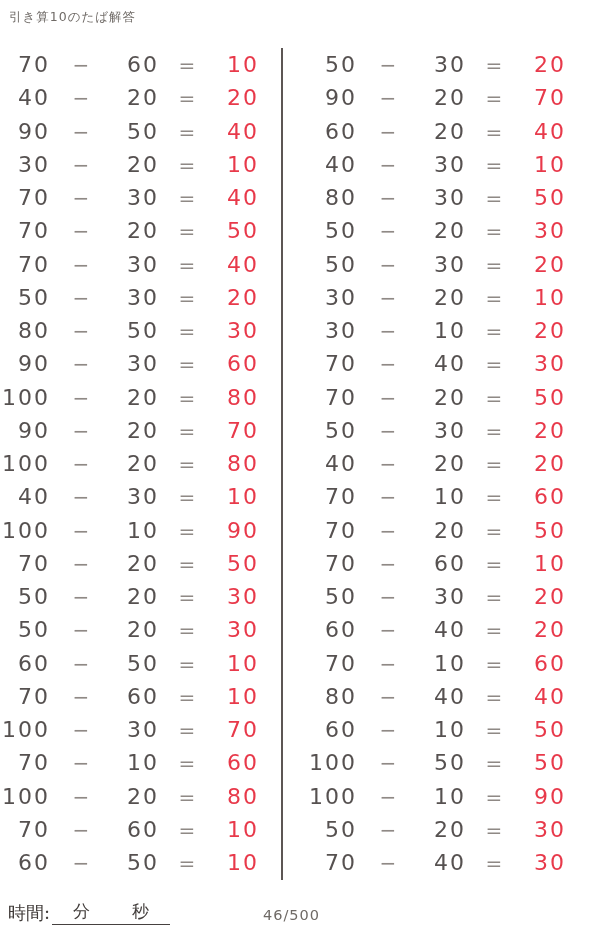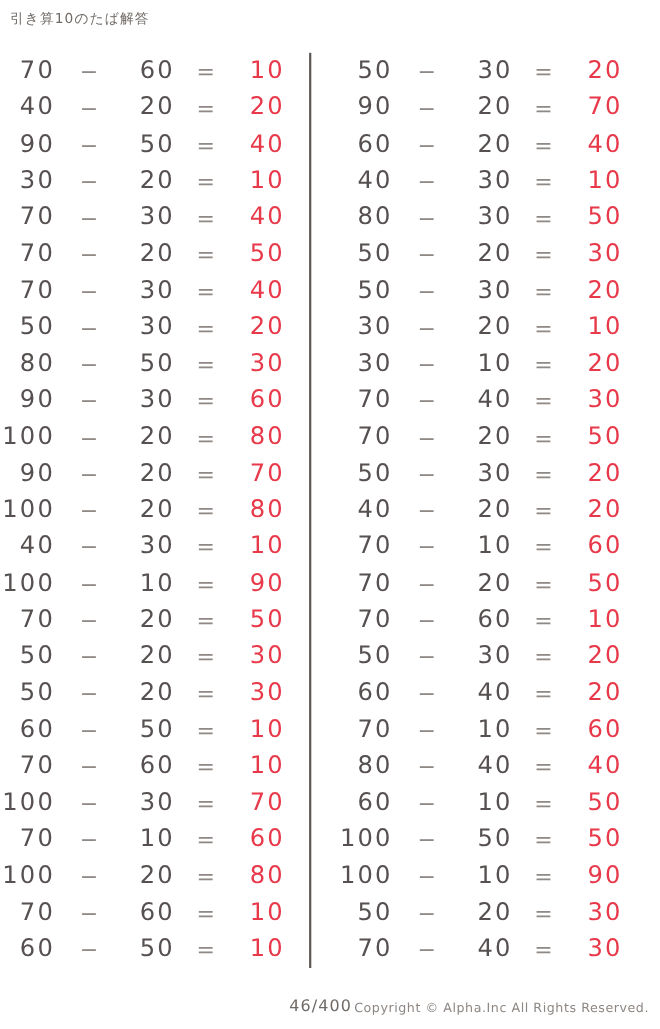--- a/index.html
+++ b/index.html
@@ -422,15 +422,21 @@
         <span class="cell a">70</span>
         <span class="cell minus">−</span>
         <span class="cell b">40</span>
         <span class="cell eq">=</span>
         <span class="cell ans" style="color: rgb(232, 57, 74);">30</span>
       </div>
     </div>
 </div>
 
 <div class="footer">
-  <div class="page-number">46/400</div>
-  <div class="copyright">Copyright ©  Alpha.Inc All Rights Reserved.</div>
+  <div class="time-area">
+    <span>時間:</span>
+      <span class="time-line">
+        <span class="time-unit">分</span>
+        <span class="time-unit">秒</span>
+      </span>
+  </div>
+  <div class="page-number">46/500</div>
 </div>
 
 </body></html>

